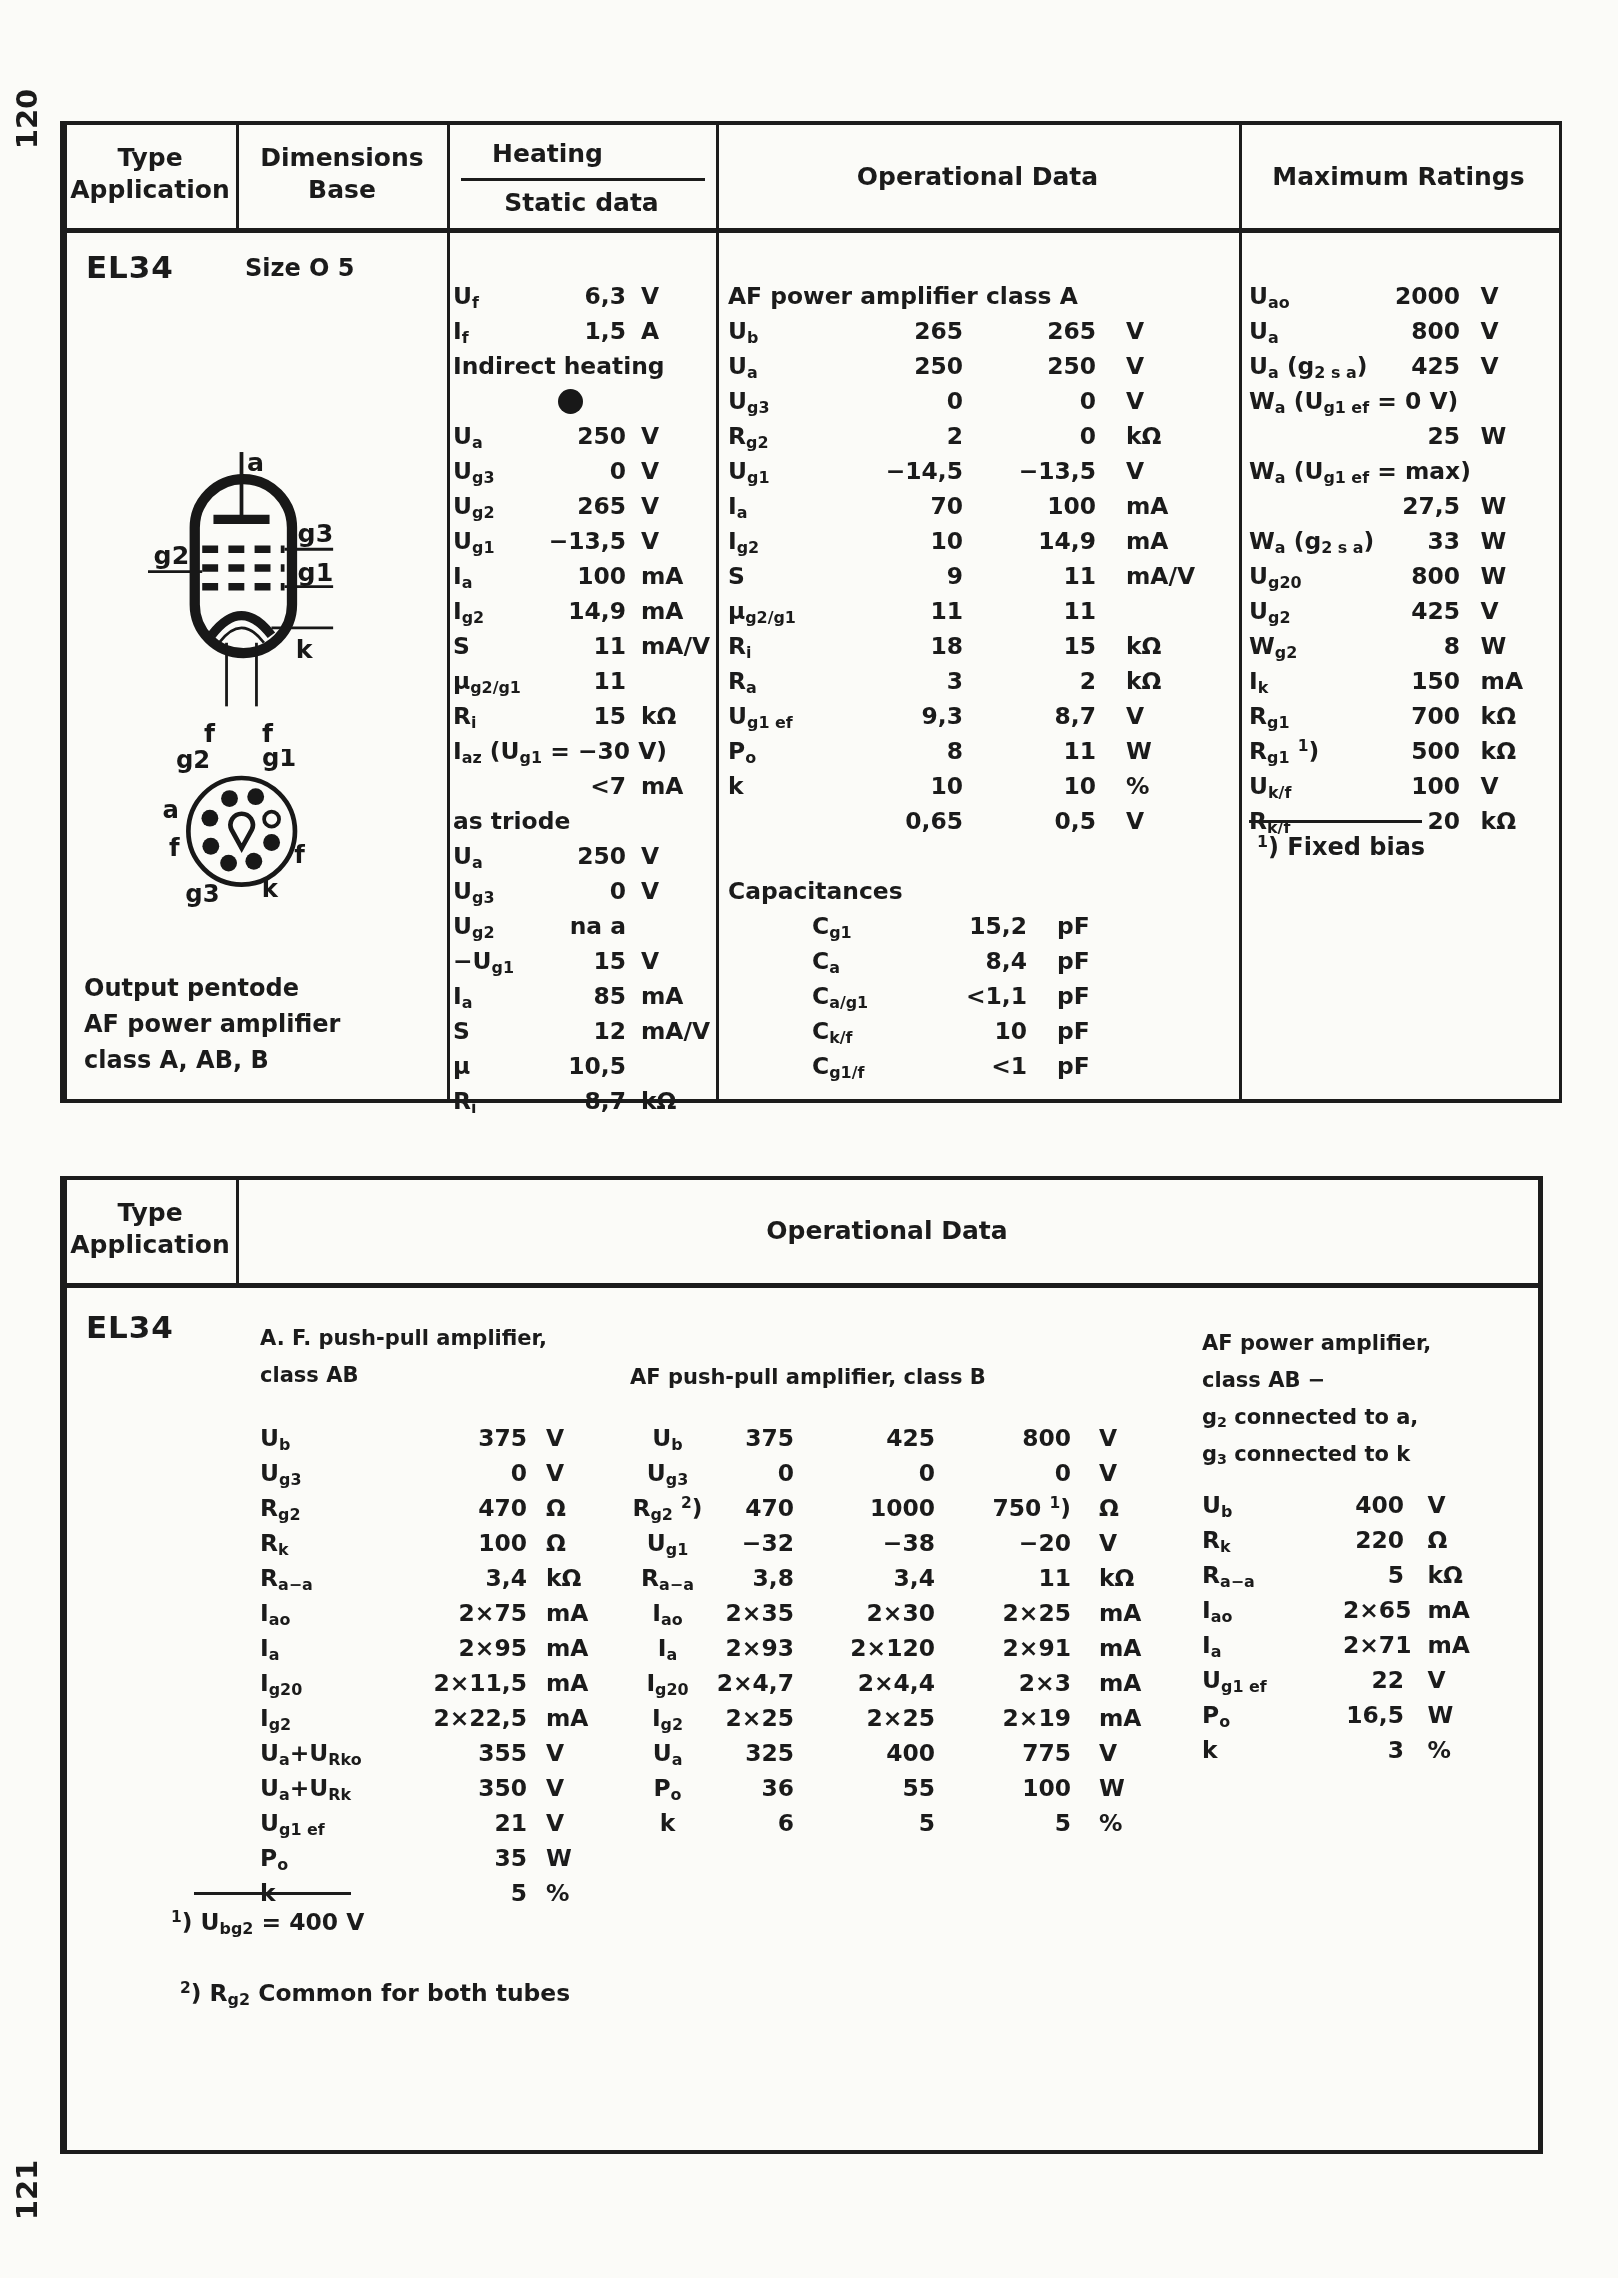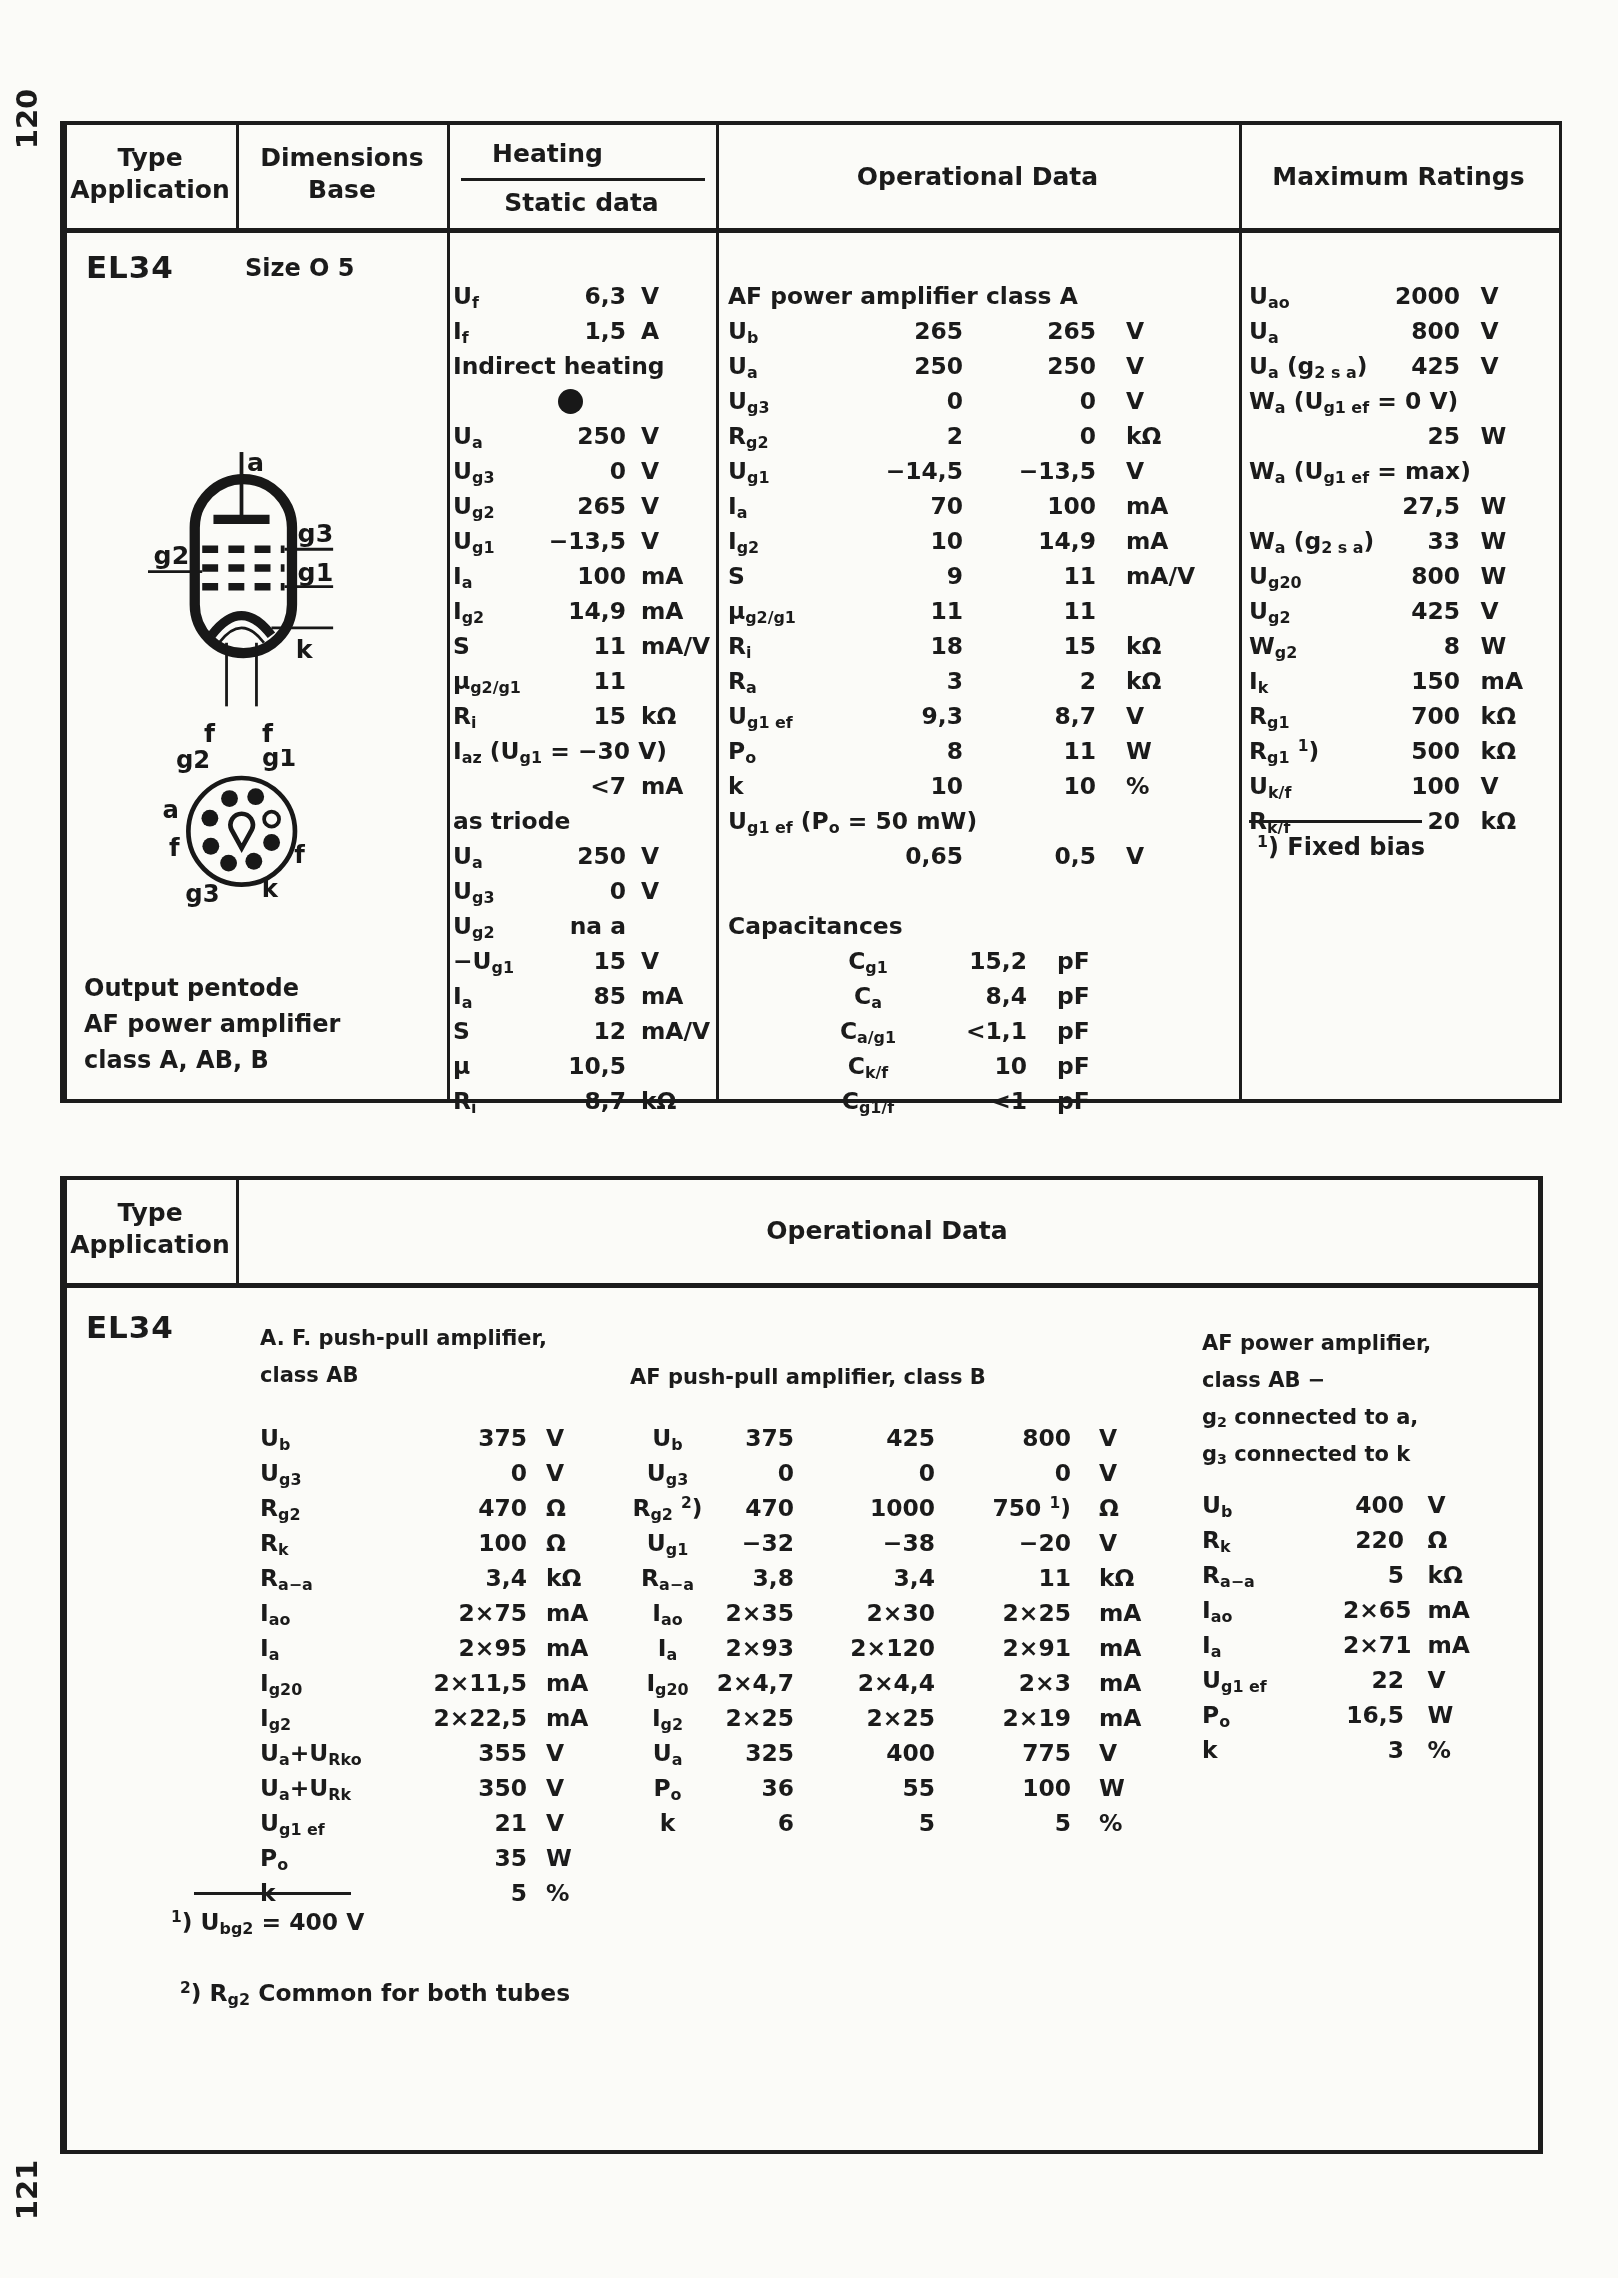--- a/index.html
+++ b/index.html
@@ -37,21 +37,21 @@
   .r{height:35px;line-height:35px;white-space:nowrap;}
   .r span{display:inline-block;line-height:35px;vertical-align:top;}
   .l{text-align:left;}
   .v{text-align:right;}
   .u{text-align:left;}
   sub{font-size:0.68em;vertical-align:-0.22em;line-height:0;}
   sup{font-size:0.66em;vertical-align:0.5em;line-height:0;}
 
   .heat .l{width:86px;}  .heat .vs{width:87px;}  .heat .u{margin-left:15px;}
   .op .l{width:141px;}   .op .v1{width:94px;}   .op .v2{width:133px;} .op .vs{width:103px;} .op .u{margin-left:30px;}
-  .op .l.ind{margin-left:84px;width:112px;text-align:center;}
+  .op .l.ind{margin-left:84px;width:112px;}
   .max .l{width:94px;}  .max .vs{width:117px;}  .max .u{margin-left:20.6px;}
 
   .dotc{margin-left:105px;}
   .dot{width:25px;height:25px;border-radius:50%;background:#181818;display:inline-block;margin-top:4.7px;}
 
   .maxhr{position:absolute;left:1182px;top:695px;width:173px;height:2.8px;background:#1c1c1c;}
   .maxnote{position:absolute;left:1190px;top:708px;font-size:24px;}
 
   .svg-schem{position:absolute;left:81px;top:319px;}
   .svg-pin{position:absolute;left:81px;top:624px;}
@@ -193,21 +193,20 @@
         <div class="r"><span class="l">U<sub>g1</sub></span><span class="v v1">−14,5</span><span class="v v2">−13,5</span><span class="u">V</span></div>
         <div class="r"><span class="l">I<sub>a</sub></span><span class="v v1">70</span><span class="v v2">100</span><span class="u">mA</span></div>
         <div class="r"><span class="l">I<sub>g2</sub></span><span class="v v1">10</span><span class="v v2">14,9</span><span class="u">mA</span></div>
         <div class="r"><span class="l">S</span><span class="v v1">9</span><span class="v v2">11</span><span class="u">mA/V</span></div>
         <div class="r"><span class="l">µ<sub>g2/g1</sub></span><span class="v v1">11</span><span class="v v2">11</span><span class="u"></span></div>
         <div class="r"><span class="l">R<sub>i</sub></span><span class="v v1">18</span><span class="v v2">15</span><span class="u">kΩ</span></div>
         <div class="r"><span class="l">R<sub>a</sub></span><span class="v v1">3</span><span class="v v2">2</span><span class="u">kΩ</span></div>
         <div class="r"><span class="l">U<sub>g1 ef</sub></span><span class="v v1">9,3</span><span class="v v2">8,7</span><span class="u">V</span></div>
         <div class="r"><span class="l">P<sub>o</sub></span><span class="v v1">8</span><span class="v v2">11</span><span class="u">W</span></div>
         <div class="r"><span class="l">k</span><span class="v v1">10</span><span class="v v2">10</span><span class="u">%</span></div>
-        <div class="r"><span class="sp">U<sub>g1 ef</sub> (P<sub>o</sub> = 50 mW)</span></div>
         <div class="r"><span class="l"></span><span class="v v1">0,65</span><span class="v v2">0,5</span><span class="u">V</span></div>
         <div class="r"><span class="sp"></span></div>
         <div class="r"><span class="sp">Capacitances</span></div>
         <div class="r"><span class="l ind">C<sub>g1</sub></span><span class="v vs">15,2</span><span class="u">pF</span></div>
         <div class="r"><span class="l ind">C<sub>a</sub></span><span class="v vs">8,4</span><span class="u">pF</span></div>
         <div class="r"><span class="l ind">C<sub>a/g1</sub></span><span class="v vs">&lt;1,1</span><span class="u">pF</span></div>
         <div class="r"><span class="l ind">C<sub>k/f</sub></span><span class="v vs">10</span><span class="u">pF</span></div>
         <div class="r"><span class="l ind">C<sub>g1/f</sub></span><span class="v vs">&lt;1</span><span class="u">pF</span></div>
       </div>
     <div class="cols max">

